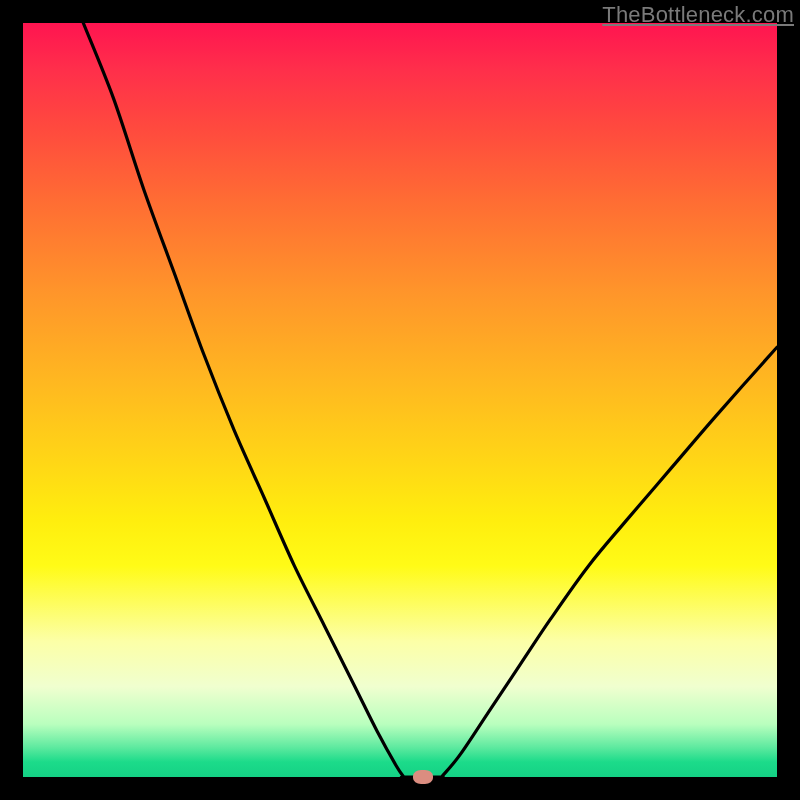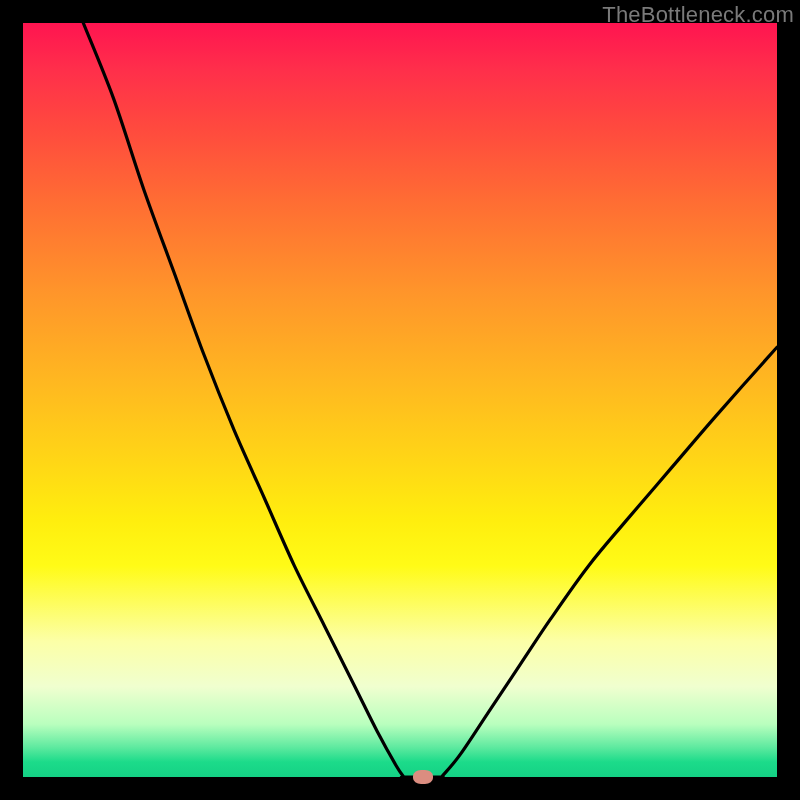--- a/index.html
+++ b/index.html
@@ -18,20 +18,21 @@
     background: #000;
   }
   .watermark {
     position: absolute;
     top: 2px;
     right: 6px;
     color: #7a7a7a;
     font-size: 22px;
     letter-spacing: 0.2px;
     z-index: 50;
+    text-decoration: underline;
   }
   .plot {
     position: absolute;
     left: 23px;
     top: 23px;
     width: 754px;
     height: 754px;
     
     background: linear-gradient(
       to bottom,

